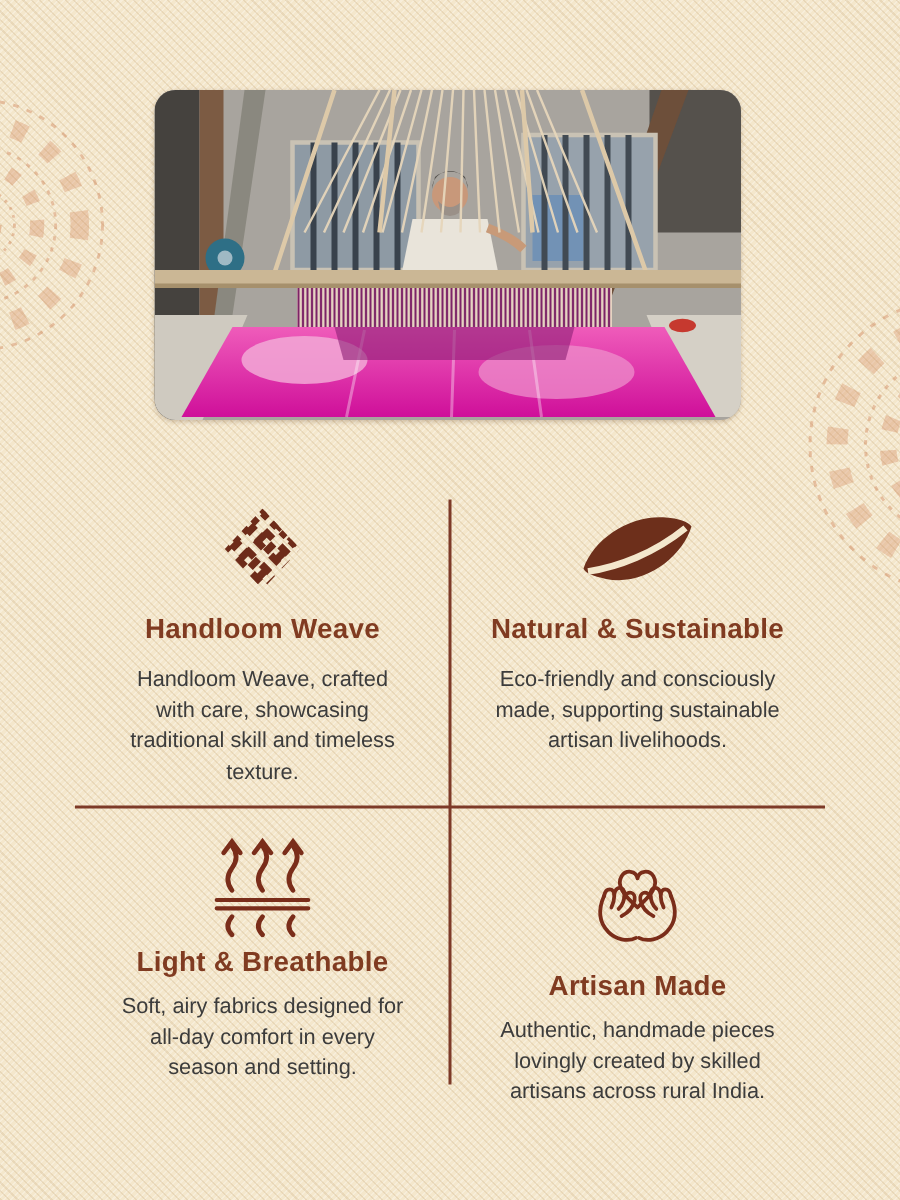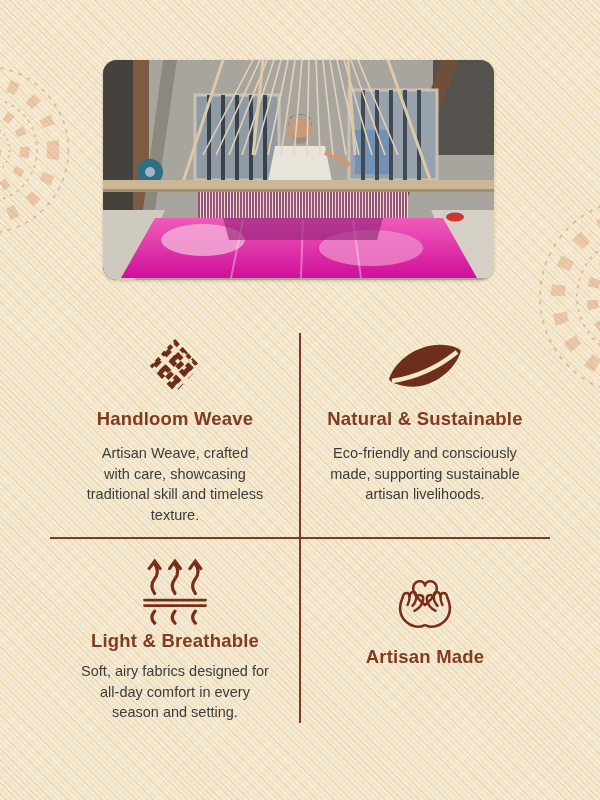--- a/index.html
+++ b/index.html
@@ -152,21 +152,21 @@
               <line x1="-10" y1="15" x2="66" y2="15"></line>
               <line x1="-10" y1="24" x2="66" y2="24"></line>
               <line x1="-10" y1="33" x2="66" y2="33"></line>
               <line x1="-10" y1="42" x2="66" y2="42"></line>
               <line x1="-10" y1="51" x2="66" y2="51"></line>
             </g>
           </g>
         </svg>
       </div>
       <h3 class="feature-title">Handloom Weave</h3>
-      <p class="feature-body">Artisan Weave, crafted
+      <p class="feature-body">Handloom Weave, crafted
 with care, showcasing
 traditional skill and timeless
 texture.</p>
     </article>
 
     <article class="cell c3 row2">
       <div class="icon-box">
         <svg width="76" height="74" viewBox="0 0 76 80" fill="none" stroke="#7a2d1a" stroke-width="3.4" stroke-linecap="round">
           <g>
             <path d="M16,46 q-6,-8 0,-16 q6,-8 0,-16"></path>
@@ -217,16 +217,19 @@
           </g>
           <g transform="translate(64,0) scale(-1,1)">
             <path d="M9,23 c-4,9 -4,18 3,25 c5,5 13,7 19,4"></path>
             <path d="M9,23 c1,-6 7,-6 7,0 c0,3 -1,6 -2,8"></path>
             <path d="M16,22 c1,-6 7,-6 7,0 c0,4 -2,8 -4,10"></path>
             <path d="M23,24 c2,-5 8,-4 7,2 c-1,5 -5,9 -9,11"></path>
           </g>
         </svg>
       </div>
       <h3 class="feature-title">Artisan Made</h3>
+      <p class="feature-body">Authentic, handmade pieces
+lovingly created by skilled
+artisans across rural India.</p>
     </article>
   </section>
 
 </div>
 
 </body></html>

